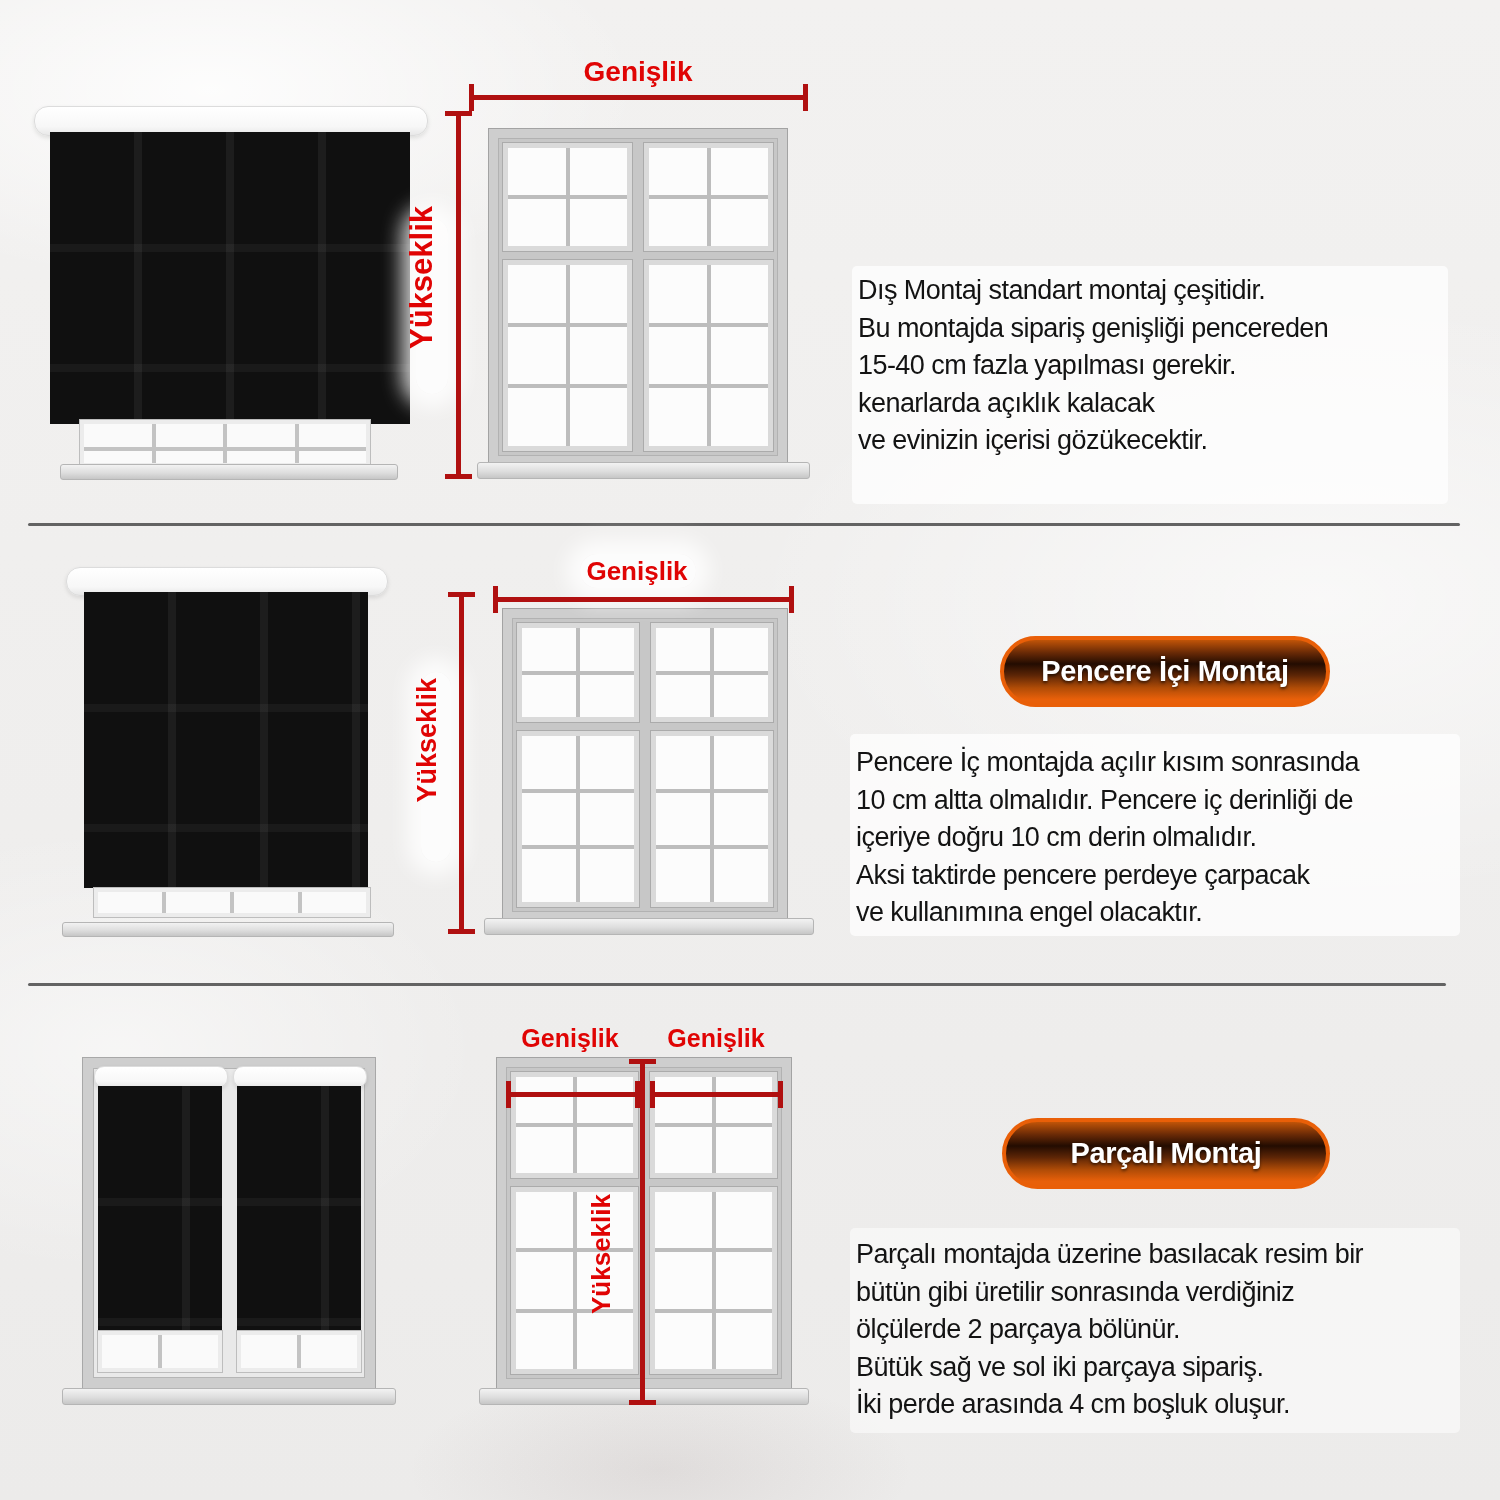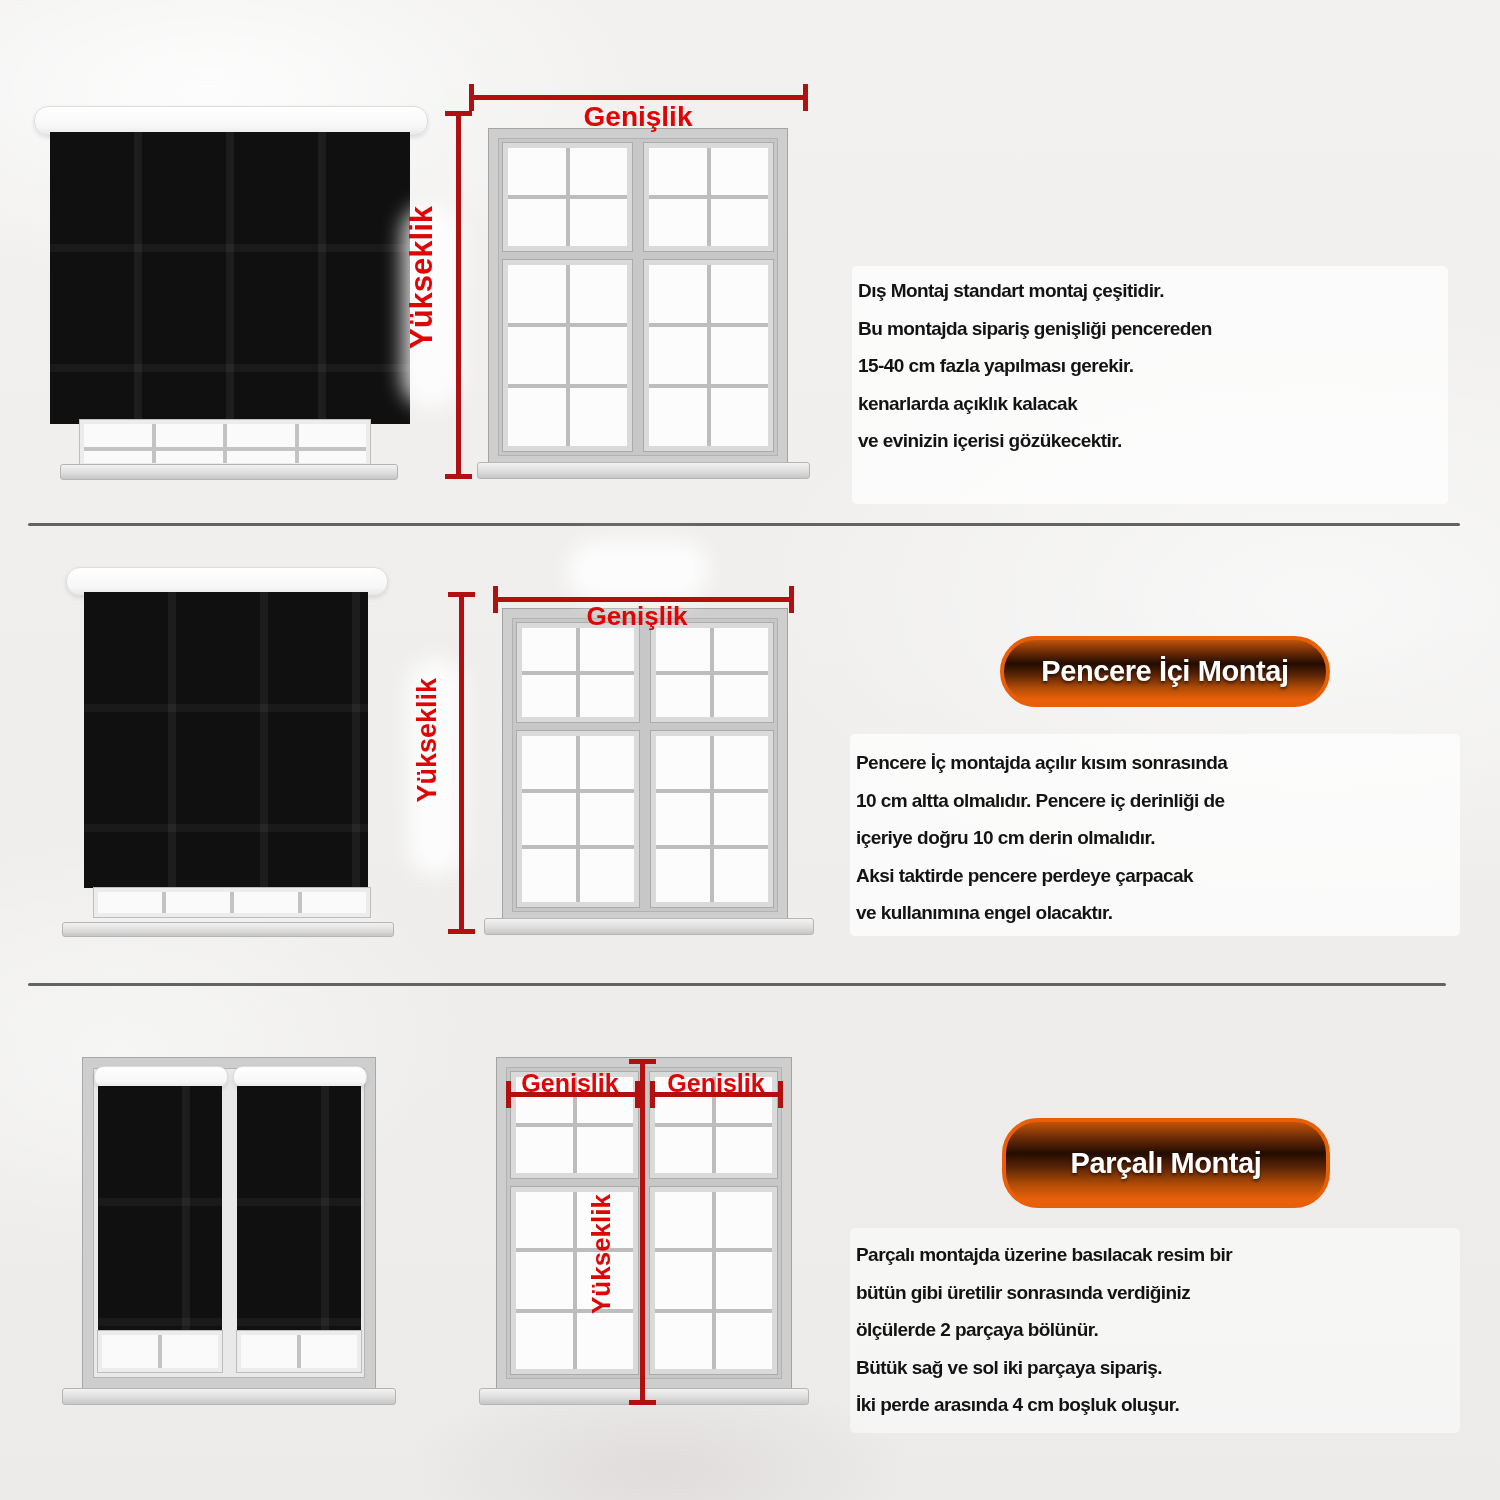--- a/index.html
+++ b/index.html
@@ -40,30 +40,30 @@
   .bstrip i{background:#fafafa; display:block;}
   .winphoto{position:absolute; box-sizing:border-box; background:#e9e9e9; border:1px solid #a8a8a8;
             box-shadow:inset 0 0 0 10px #cecece, inset 0 0 0 11px #b5b5b5;}
   
   .harrow{position:absolute; height:5px; background:#b01010; z-index:5;}
   .harrow::before,.harrow::after{content:""; position:absolute; top:-11px; width:5px; height:27px; background:#b01010;}
   .harrow::before{left:-1px;} .harrow::after{right:-1px;}
   .varrow{position:absolute; width:5px; background:#b01010; z-index:5;}
   .varrow::before,.varrow::after{content:""; position:absolute; left:-11px; width:27px; height:5px; background:#b01010;}
   .varrow::before{top:-1px;} .varrow::after{bottom:-1px;}
-  .mlabel{position:absolute; color:#e00404; font-weight:bold; text-align:center; z-index:6; white-space:nowrap;margin-top:45px;}
+  .mlabel{position:absolute; color:#e00404; font-weight:bold; text-align:center; z-index:6; white-space:nowrap;}
   .vlabel{position:absolute; writing-mode:vertical-rl; transform:rotate(180deg); color:#e00404;
           font-weight:bold; z-index:6; white-space:nowrap;}
   
   .badge{position:absolute; box-sizing:border-box; border-radius:36px; border:4px solid #e95f08;
          color:#ffffff; display:flex; align-items:center; justify-content:center;
          font-size:29px; font-weight:bold; letter-spacing:-0.4px;
          text-shadow:0 2px 3px rgba(0,0,0,0.55);
          background:linear-gradient(180deg,#c05408 0%,#6a2a06 20%,#230c01 38%,#5c2506 56%,#b04c07 76%,#e8600a 94%);}
-  .desc{position:absolute; font-size:19px; font-weight:bold; color:#131313;
+  .desc{position:absolute; font-size:27px; font-weight:normal; color:#131313;
         line-height:37.6px; letter-spacing:-0.55px; white-space:nowrap; z-index:4;}
 </style>
 </head>
 <body>
 
 <div id="stage">
 
   <div class="cassette" style="left:34px;top:106px;width:392px;height:28px;"></div>
   <div class="blind" style="left:50px;top:132px;width:360px;height:292px;"></div>
   <div class="bstrip" style="left:80px;top:420px;width:290px;height:47px;grid-template-columns:repeat(4,1fr);grid-template-rows:2fr 1fr;">
@@ -247,21 +247,21 @@
   </div>
   <div class="sill" style="left:479px;top:1388px;width:330px;height:17px;"></div>
 
   <div class="mlabel" style="left:500px;top:1024px;width:140px;font-size:25px;">Genişlik</div>
   <div class="mlabel" style="left:646px;top:1024px;width:140px;font-size:25px;">Genişlik</div>
   <div class="harrow" style="left:507px;top:1092px;width:132px;"></div>
   <div class="harrow" style="left:651px;top:1092px;width:131px;"></div>
   <div class="varrow" style="left:640px;top:1060px;height:344px;"></div>
   <div class="vlabel" style="left:586px;top:1194px;font-size:26px;">Yükseklik</div>
 
-  <div class="badge" style="left:1002px;top:1118px;width:328px;height:90px;">Parçalı Montaj</div>
+  <div class="badge" style="left:1002px;top:1118px;width:328px;height:71px;">Parçalı Montaj</div>
   <div class="panel" style="left:850px;top:1228px;width:610px;height:205px;background:rgba(255,255,255,0.5);"></div>
   <div class="desc" style="left:856px;top:1236px;">
     <div>Parçalı montajda üzerine basılacak resim bir</div>
     <div>bütün gibi üretilir sonrasında verdiğiniz</div>
     <div>ölçülerde 2 parçaya bölünür.</div>
     <div>Bütük sağ ve sol iki parçaya sipariş.</div>
     <div>İki perde arasında 4 cm boşluk oluşur.</div>
   </div>
 
 </div>

